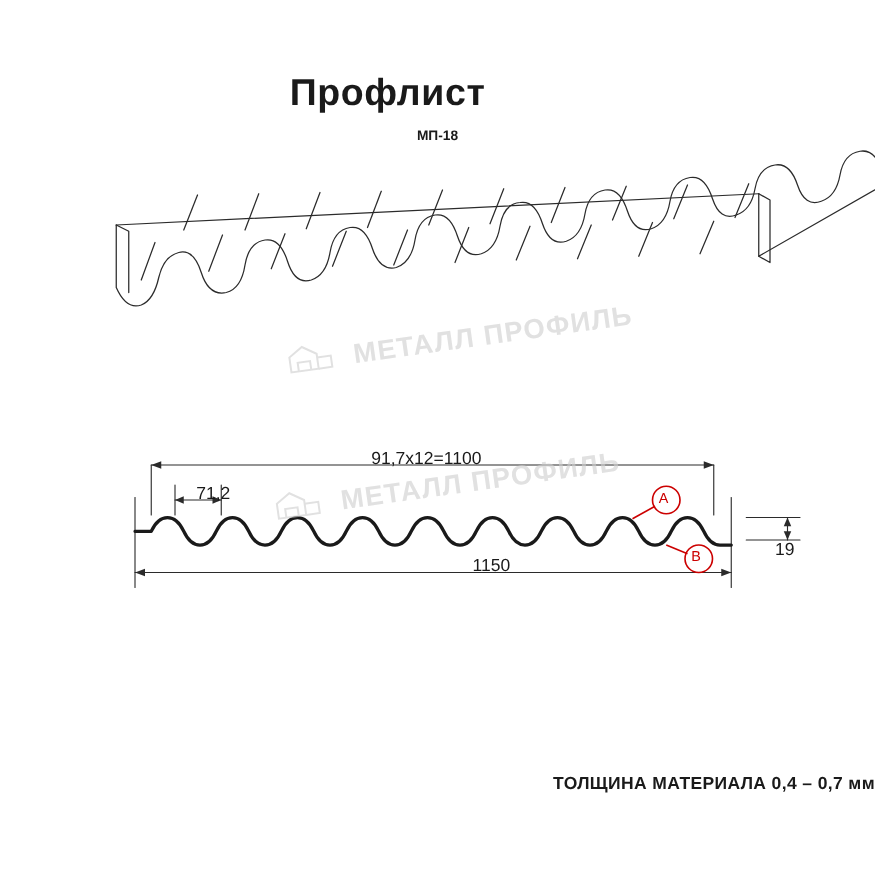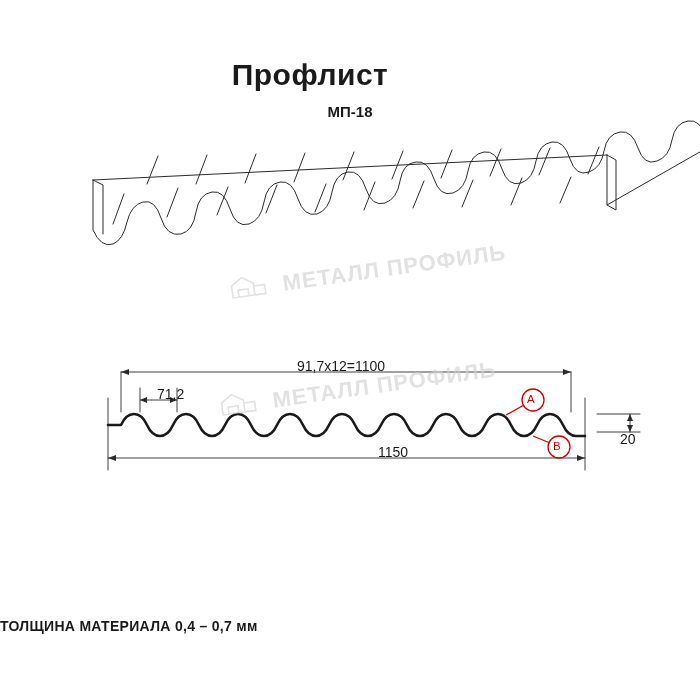--- a/index.html
+++ b/index.html
@@ -28,29 +28,29 @@
     font-size: 30px;
     font-weight: bold;
     letter-spacing: 0.5px;
   }
   .subtitle {
     position: absolute;
     top: 103px;
     left: 0;
     width: 700px;
     text-align: center;
-    font-size: 15px;
+    font-size: 11px;
     font-weight: bold;
   }
   .footer {
     position: absolute;
     top: 618px;
     left: 0;
     width: 700px;
-    text-align: left;
+    text-align: right;
     font-size: 14px;
     font-weight: bold;
     letter-spacing: 0.3px;
   }
   svg.art {
     position: absolute;
     top: 0;
     left: 0;
   }
   .wm {
@@ -248,21 +248,21 @@
       <circle cx="533" cy="400" r="11"></circle>
       <circle cx="559" cy="447" r="11"></circle>
       <path d="M524 405 L506 415"></path>
       <path d="M550 443 L533 436"></path>
     </g>
   </svg>
 
   <div class="dim-label lbl-total">91,7х12=1100</div>
   <div class="dim-label lbl-step">71,2</div>
   <div class="dim-label lbl-width">1150</div>
-  <div class="dim-label lbl-h">20</div>
+  <div class="dim-label lbl-h">19</div>
 
   <div class="callout-letter cl-a">A</div>
   <div class="callout-letter cl-b">B</div>
 
   <div class="wm wm1">
     <span class="wm-logo">
       <svg width="40" height="24" viewBox="0 0 40 24" fill="none" stroke="#cfcfcf" stroke-width="1.6">
         <path d="M3 21 L3 9 L14 2 L25 9 L25 21 Z"></path>
         <path d="M9 21 L9 14 L19 14 L19 21"></path>
         <path d="M25 12 L36 12 L36 21 L25 21"></path>

